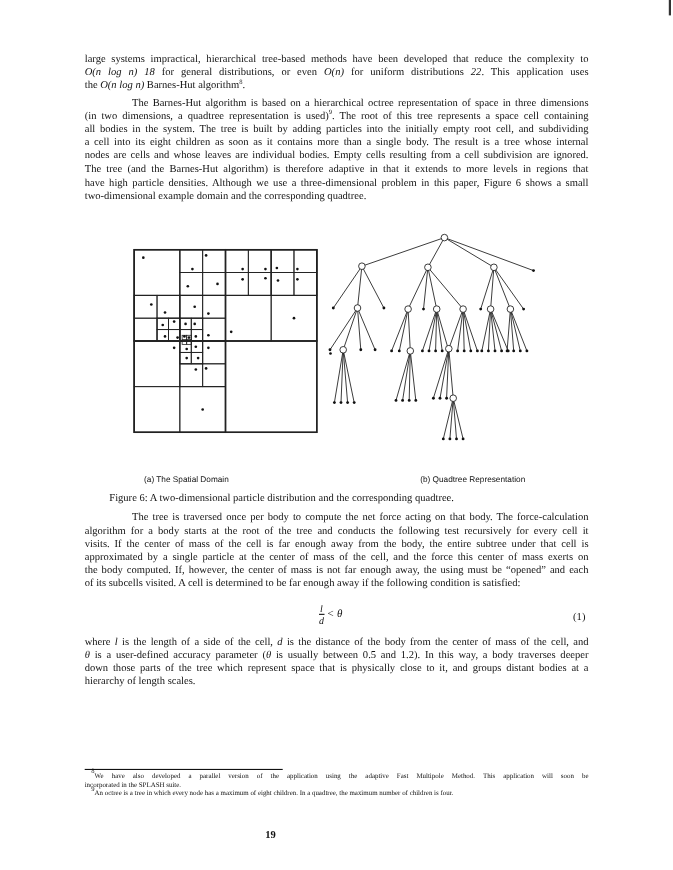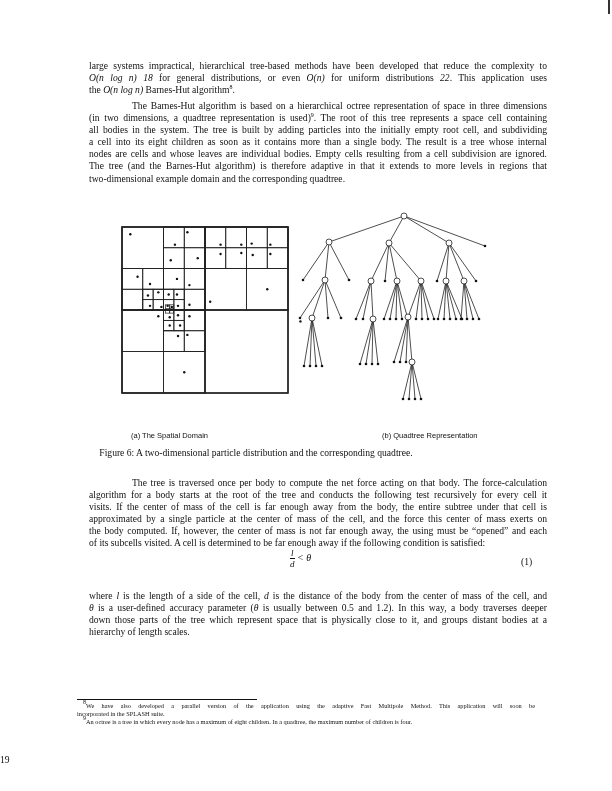--- a/index.html
+++ b/index.html
@@ -1,41 +1,41 @@
 <!DOCTYPE html>
 <html><head>
 <meta charset="utf-8">
 <style>
   html, body { margin: 0; padding: 0; background: #ffffff; }
   body { width: 612px; height: 791px; position: relative; overflow: hidden;
          font-family: "Liberation Serif", "DejaVu Serif", serif; color: #111; }
   .page { position: absolute; left: 0; top: 0; width: 612px; height: 791px; }
   .para { position: absolute; left: 77px; width: 458px; font-size: 9.6px; line-height: 12.1px;
-          text-align: justify; margin: 12px; }
+          text-align: justify; margin: 0; }
   .para .ln { display: block; text-align: justify; text-align-last: justify; white-space: nowrap; }
   .para .ln.last { text-align-last: left; }
   .math { font-style: italic; }
   sup { font-size: 6px; vertical-align: 4px; line-height: 0; }
   .fig-caption-sub { position: absolute; font-family: "Liberation Sans", "DejaVu Sans", sans-serif;
           font-size: 7.5px; top: 431px; }
   .fig-caption { position: absolute; top: 447px; left: 0; width: 512px; text-align: center;
           font-size: 9.6px; }
   .equation { position: absolute; top: 548px; left: 290px; font-size: 10px; font-style: italic; }
   .frac { display: inline-block; vertical-align: middle; text-align: center; }
   .frac .num { display: block; border-bottom: 0.8px solid #111; padding: 0 1px; line-height: 10px; font-size: 9px; }
   .frac .den { display: block; line-height: 10px; font-size: 9px; }
   .eqnum { position: absolute; top: 556px; left: 521px; font-size: 9.6px; }
   .section-title { position: absolute; top: 642px; left: 77px; font-weight: bold; font-size: 12px; }
   .section-title .num { display: inline-block; width: 30px; }
   .fn-rule { position: absolute; left: 77px; top: 699px; width: 180px; border-top: 0.8px solid #111; }
   .footnotes { position: absolute; left: 77px; top: 702px; width: 458px; font-size: 6.3px; line-height: 8.2px; }
   .footnotes p { margin: 0; }
   .footnotes .ln { display: block; white-space: nowrap; text-align: justify; text-align-last: justify; }
   .footnotes .ln.last { text-align-last: left; }
-  .page-number { position: absolute; top: 754px; left: 0; width: 492px; font-size: 9.6px; }
+  .page-number { position: absolute; top: 754px; left: 0; width: 492px; text-align: center; font-size: 9.6px; font-weight: bold; }
   .edge-mark { position: absolute; left: 608px; top: 0; width: 2px; height: 14px; background: #333; }
   svg { position: absolute; left: 0; top: 0; }
 </style>
 </head>
 <body>
 
 <div class="page">
 
   <div class="edge-mark"></div>
 
@@ -45,20 +45,21 @@
       <span class="ln last">the <span class="math">O(n log n)</span> Barnes-Hut algorithm<sup>8</sup>.</span>
     </p>
 
   <p class="para" style="top:88px;">
       <span class="ln" style="padding-left: 43px;">The Barnes-Hut algorithm is based on a hierarchical octree representation of space in three dimensions</span>
       <span class="ln">(in two dimensions, a quadtree representation is used)<sup>9</sup>. The root of this tree represents a space cell containing</span>
       <span class="ln">all bodies in the system. The tree is built by adding particles into the initially empty root cell, and subdividing</span>
       <span class="ln">a cell into its eight children as soon as it contains more than a single body. The result is a tree whose internal</span>
       <span class="ln">nodes are cells and whose leaves are individual bodies. Empty cells resulting from a cell subdivision are ignored.</span>
       <span class="ln">The tree (and the Barnes-Hut algorithm) is therefore adaptive in that it extends to more levels in regions that</span>
+      <span class="ln">have high particle densities. Although we use a three-dimensional problem in this paper, Figure 6 shows a small</span>
       <span class="ln last">two-dimensional example domain and the corresponding quadtree.</span>
     </p>
 
   <svg width="612" height="791">
     <g id="spatial-domain">
         <rect x="122" y="227" width="166" height="166" fill="none" stroke="#222" stroke-width="1.3"></rect>
         <rect x="122" y="227" width="83" height="83" fill="none" stroke="#222" stroke-width="1.3"></rect>
         <rect x="205" y="227" width="83" height="83" fill="none" stroke="#222" stroke-width="1.3"></rect>
         <rect x="122" y="310" width="83" height="83" fill="none" stroke="#222" stroke-width="1.3"></rect>
         <rect x="205" y="310" width="83" height="83" fill="none" stroke="#222" stroke-width="1.3"></rect>

